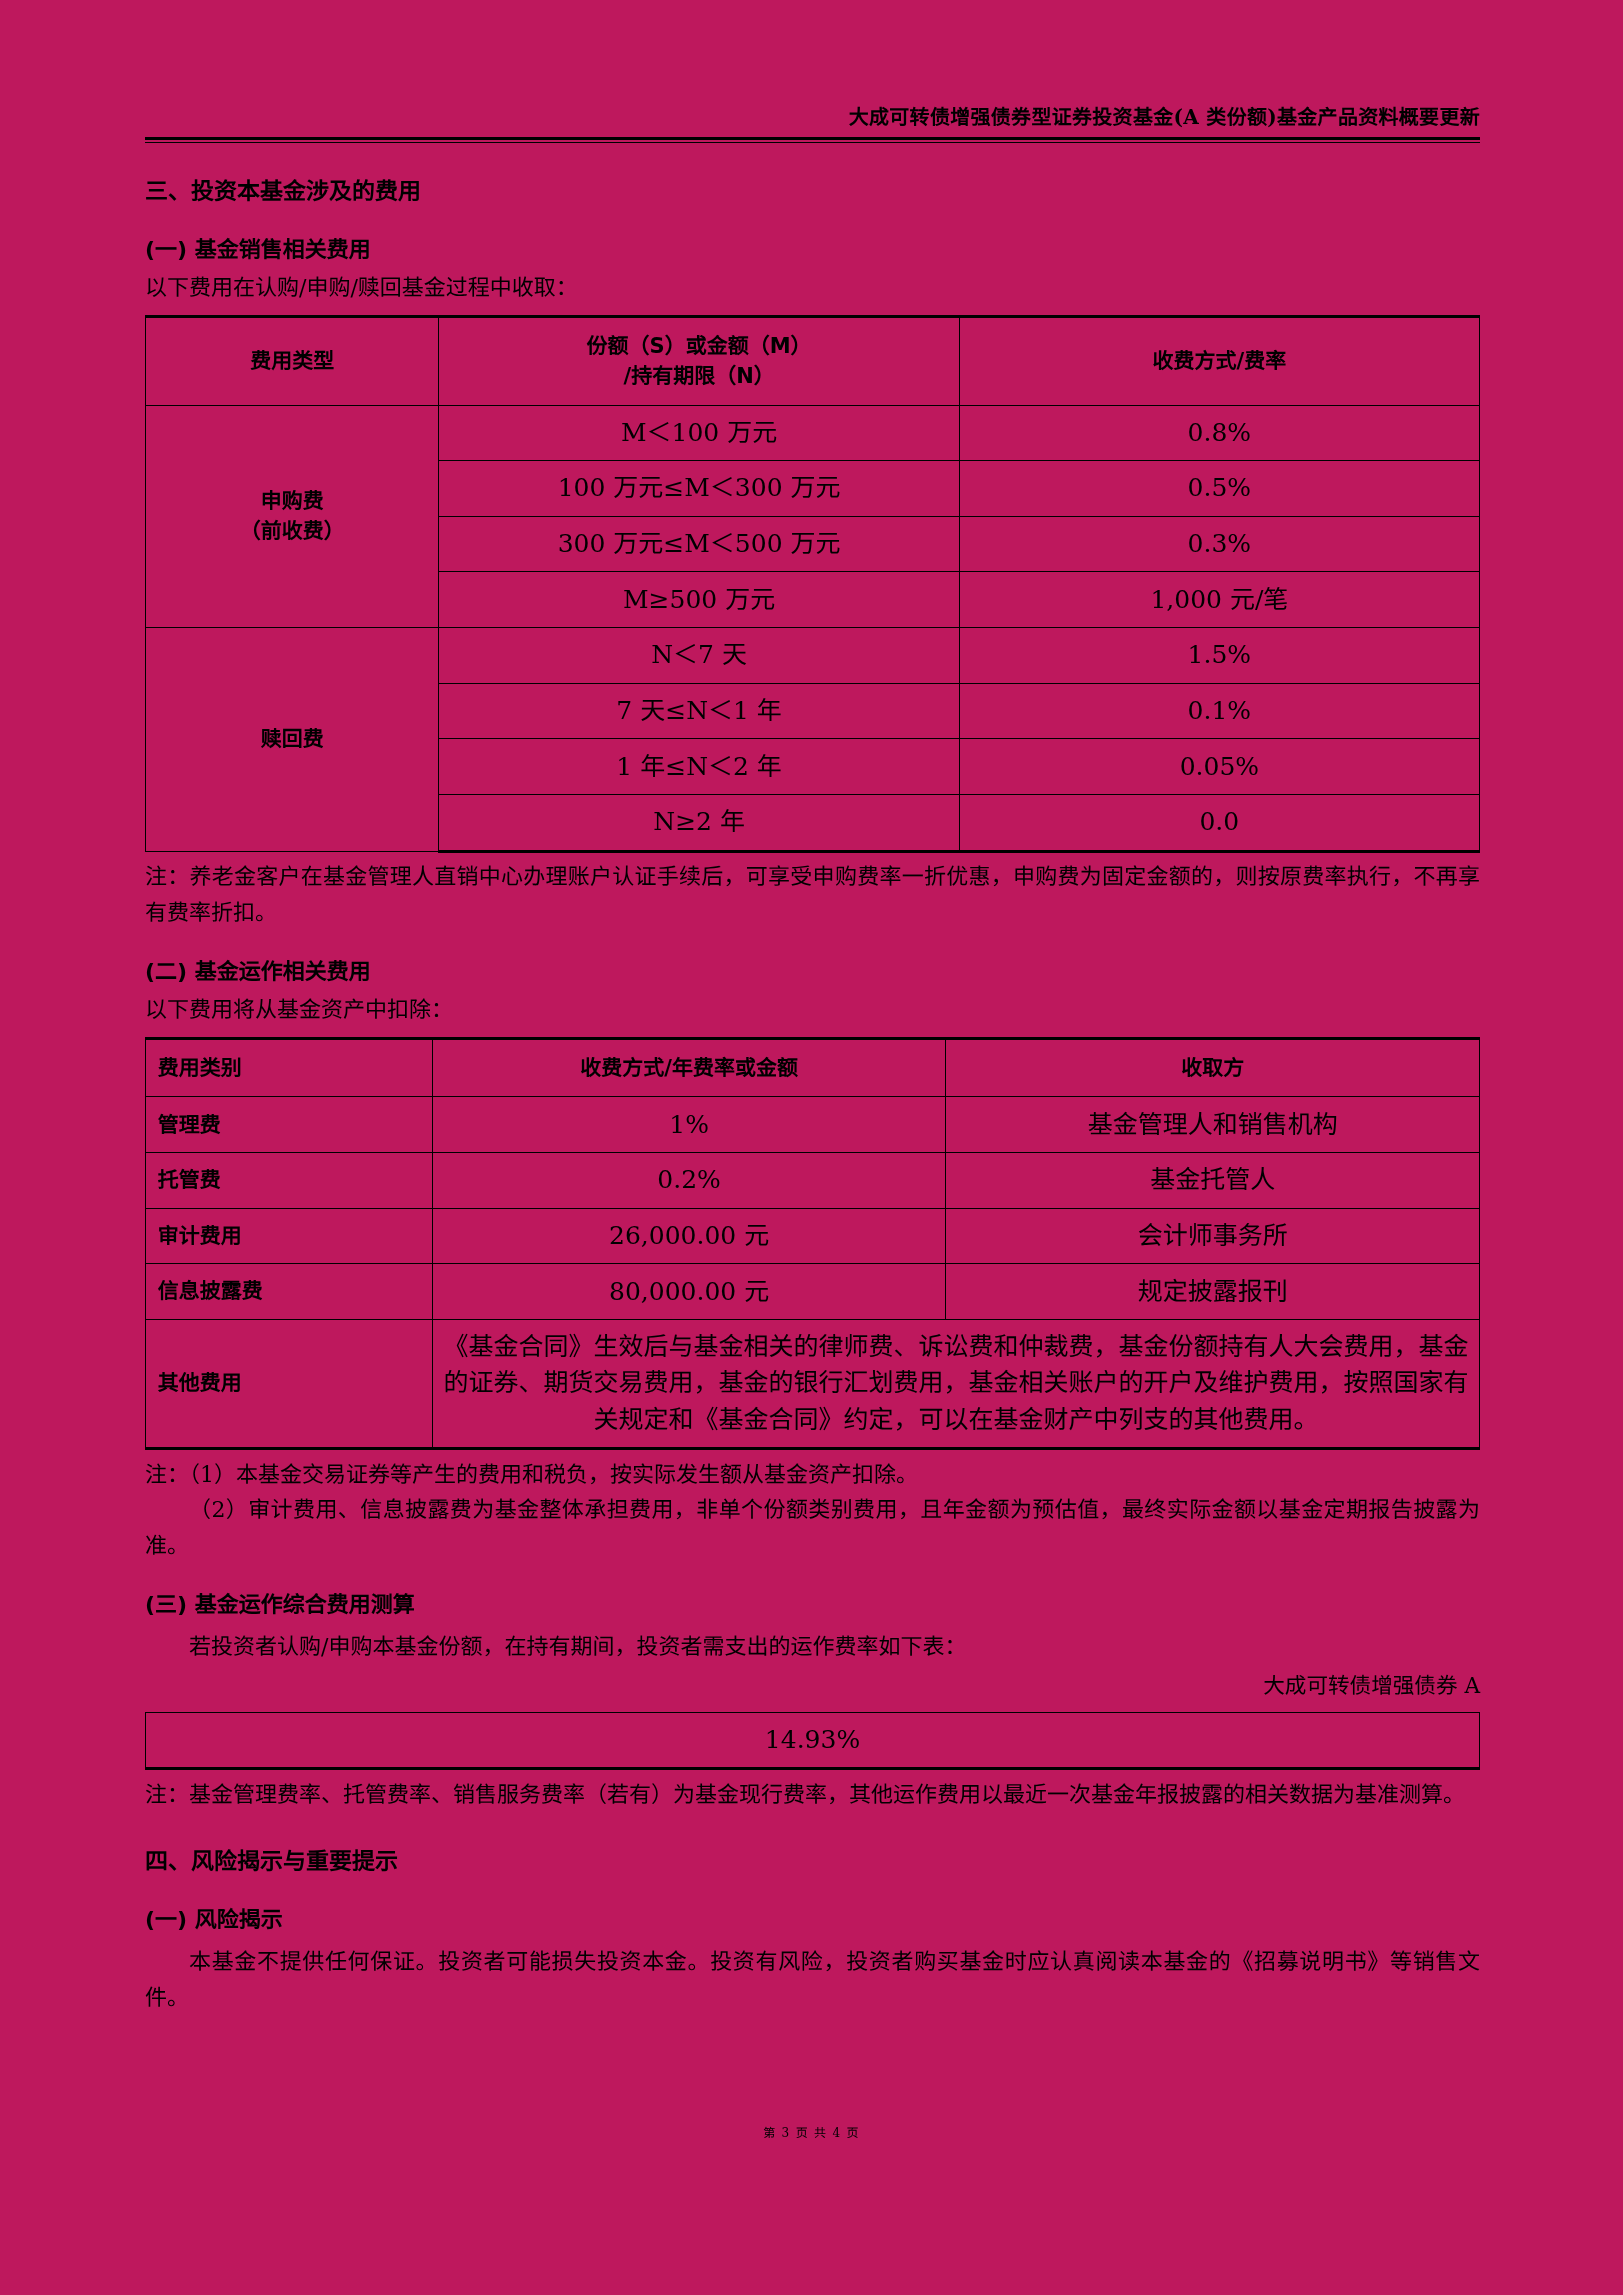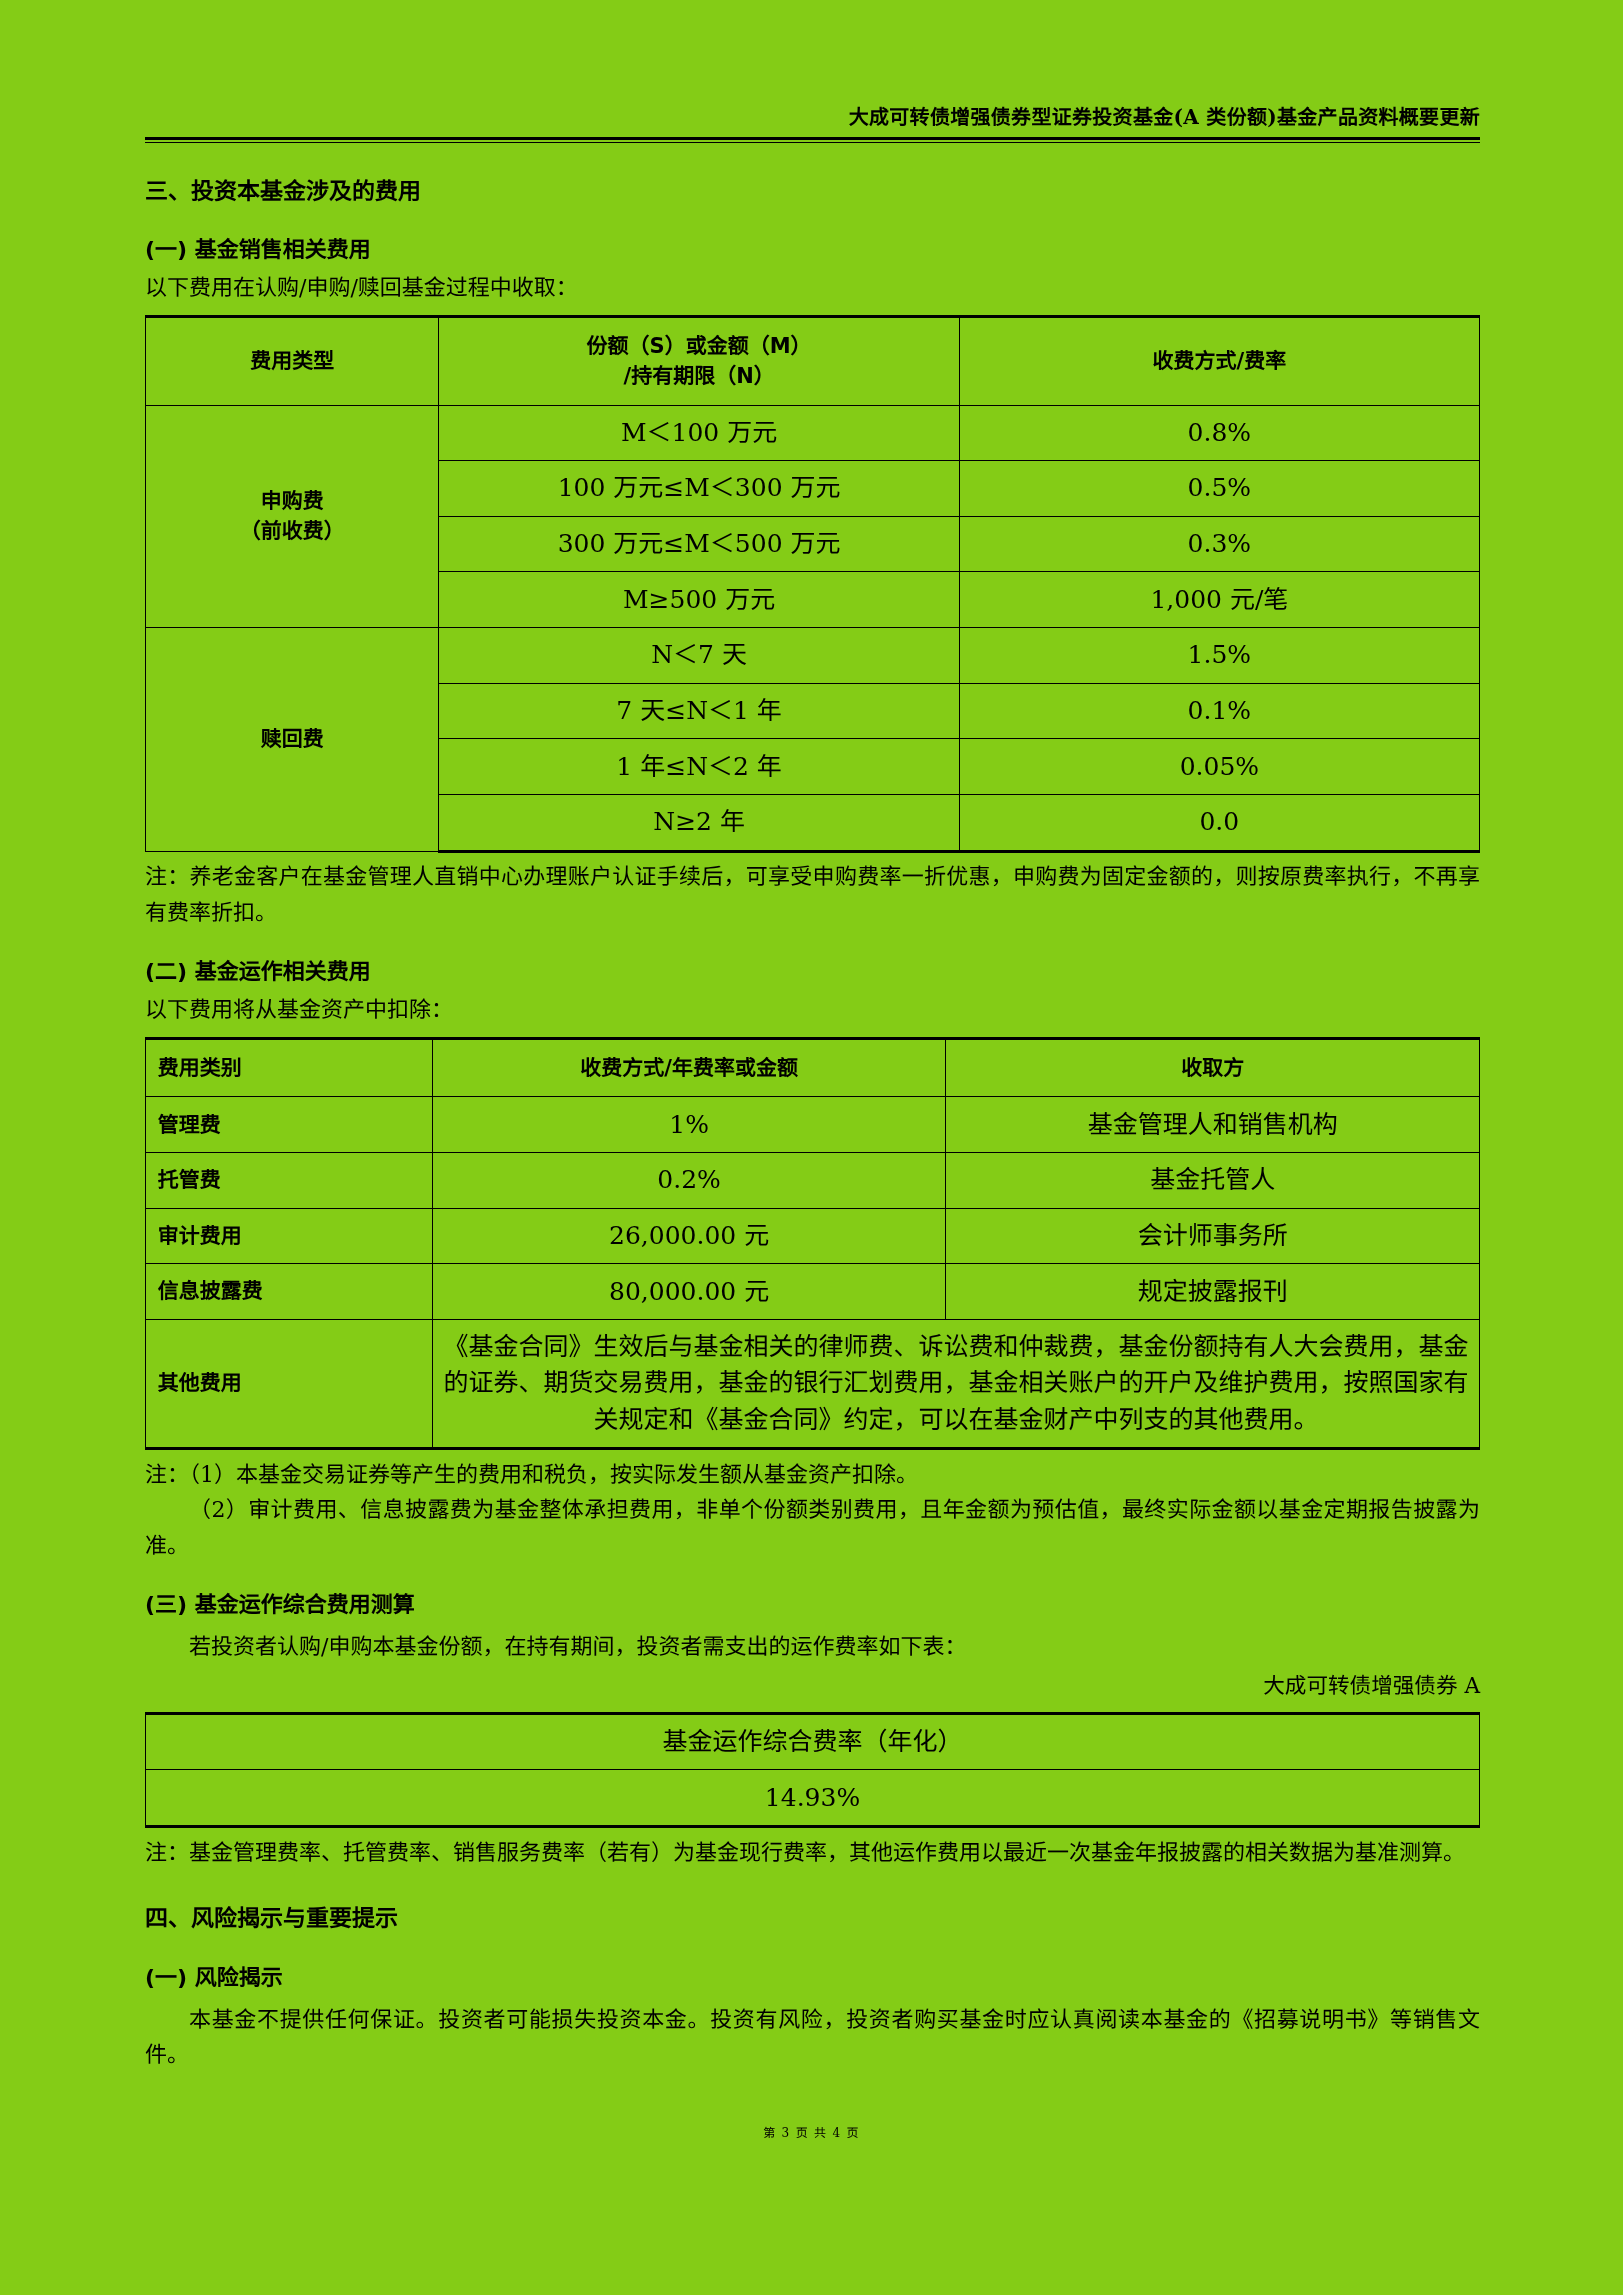--- a/index.html
+++ b/index.html
@@ -10,21 +10,21 @@
   }
   body {
     font-family: "DejaVu Serif", "Liberation Serif", serif;
     color: #000000;
   }
   .page {
     position: relative;
     width: 1623px;
     height: 2295px;
     margin: 0 auto;
-    background: #84cc16;
+    background: #be185d;
     box-sizing: border-box;
     padding: 0;
     overflow: hidden;
   }
   .content {
     position: absolute;
     left: 145px;
     top: 0;
     width: 1335px;
   }
@@ -279,23 +279,20 @@
     <div class="note">注：（1）本基金交易证券等产生的费用和税负，按实际发生额从基金资产扣除。</div>
     <div class="note-2">（2）审计费用、信息披露费为基金整体承担费用，非单个份额类别费用，且年金额为预估值，最终实际金额以基金定期报告披露为准。</div>
 
     <div class="h2">(三) 基金运作综合费用测算</div>
     <div class="p indent">若投资者认购/申购本基金份额，在持有期间，投资者需支出的运作费率如下表：</div>
     <div class="center-label">大成可转债增强债券 A</div>
 
     <table class="doc t3">
       <tbody>
         <tr>
-          <td class="outer-top">基金运作综合费率（年化）</td>
-        </tr>
-        <tr>
           <td class="outer-bot">14.93%</td>
         </tr>
       </tbody>
     </table>
 
     <div class="note">注：基金管理费率、托管费率、销售服务费率（若有）为基金现行费率，其他运作费用以最近一次基金年报披露的相关数据为基准测算。</div>
 
     <div class="h1">四、风险揭示与重要提示</div>
     <div class="h2">(一) 风险揭示</div>
     <div class="p indent">本基金不提供任何保证。投资者可能损失投资本金。投资有风险，投资者购买基金时应认真阅读本基金的《招募说明书》等销售文件。</div>

